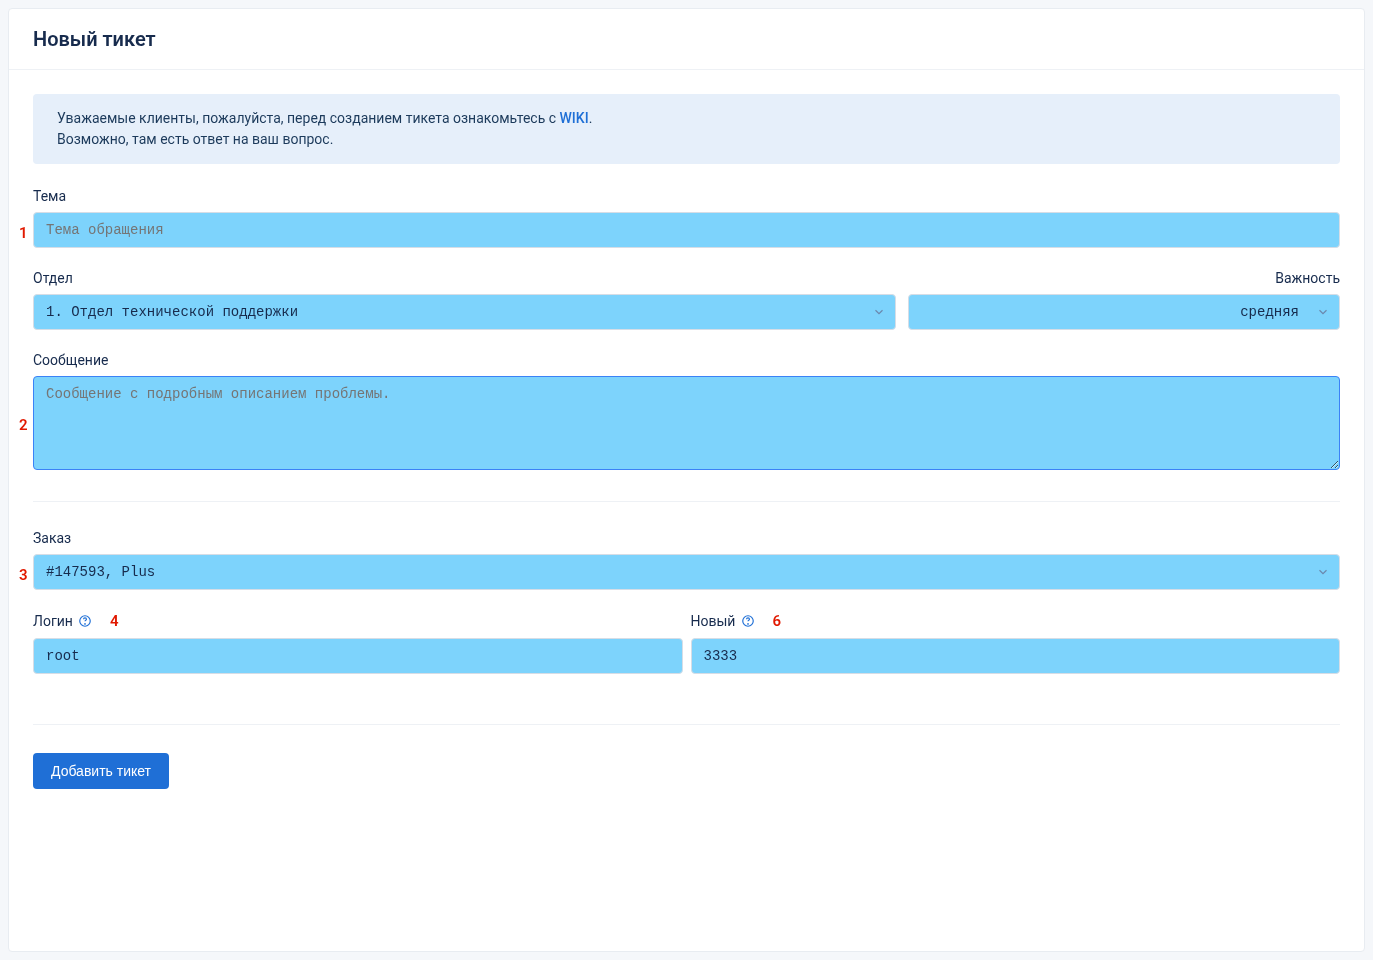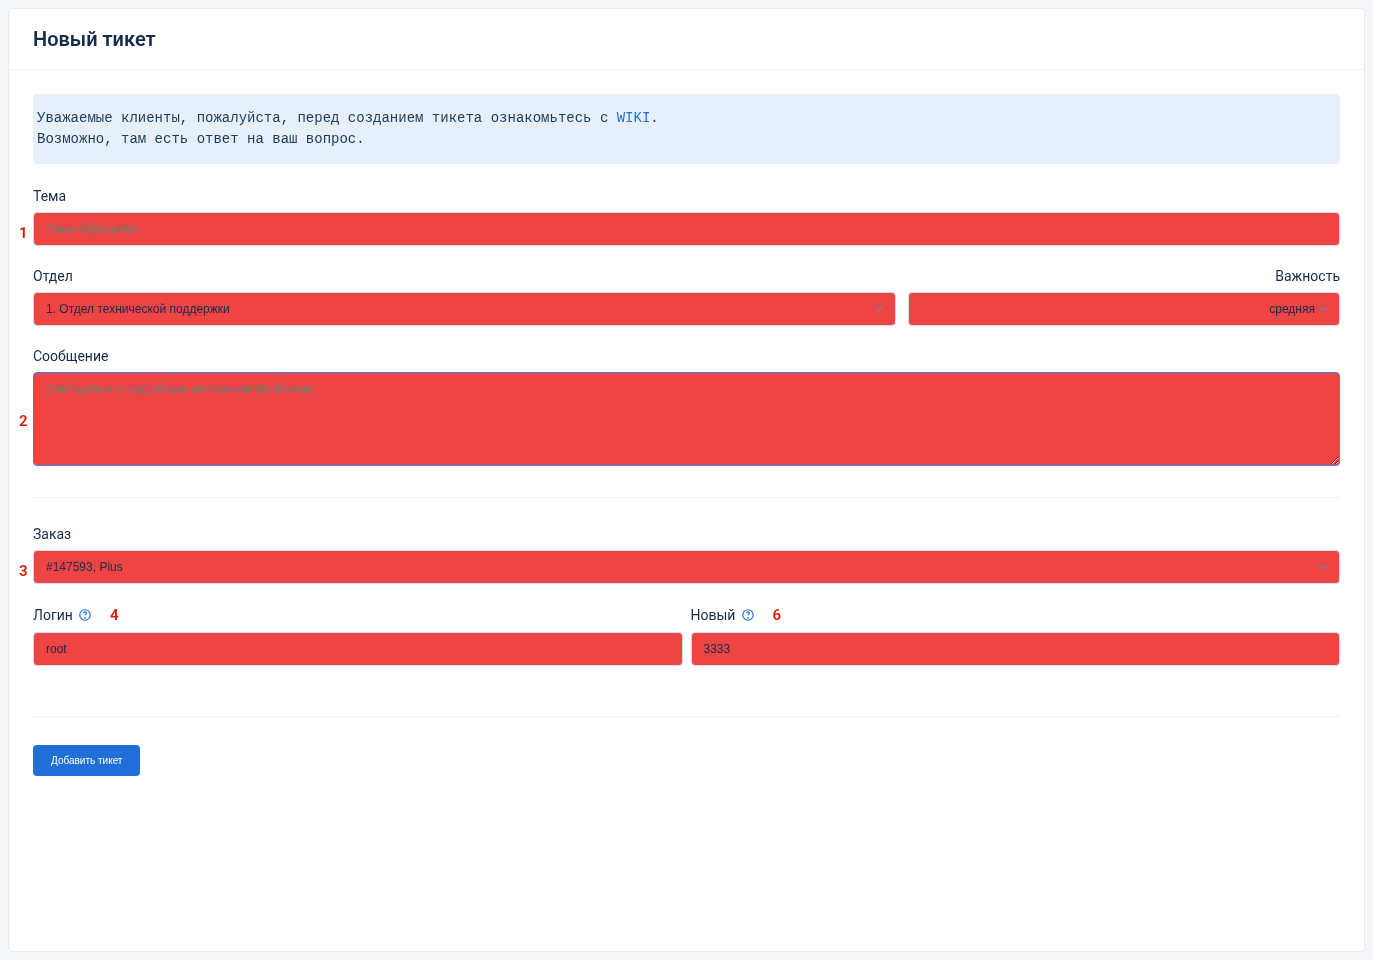--- a/index.html
+++ b/index.html
@@ -25,59 +25,58 @@
     font-size: 20px;
     font-weight: 600;
     color: #172b4d;
   }
   .content {
     padding: 24px 24px 24px 24px;
   }
   .info-box {
     background: #e6effa;
     border-radius: 4px;
-    padding: 14px 4px;
+    padding: 14px 24px;
     color: #1c3a5b;
     font-size: 14px;
     line-height: 1.5;
     margin-bottom: 24px;
-    font-family: Liberation Mono, monospace;
   }
   .info-box a {
     color: #1f6fd6;
     text-decoration: none;
     font-weight: 500;
   }
   .form-group { margin-bottom: 22px; position: relative; }
   .label {
     display: block;
     font-size: 14px;
     color: #172b4d;
     margin-bottom: 8px;
   }
   .input, .textarea, .select {
     width: 100%;
     border: 1px solid #d6dde6;
     border-radius: 4px;
     padding: 9px 12px;
-    font-size: 12px;
-    color: #172b4d;
-    background: #ef4444;
-    font-family: Liberation Sans, sans-serif;
+    font-size: 14px;
+    color: #172b4d;
+    background: #7dd3fc;
+    font-family: Liberation Mono, monospace;
   }
   .textarea {
     min-height: 94px;
     resize: vertical;
     border-color: #3b82f6;
   }
   .row-dep { display: flex; gap: 12px; }
   .col-dept { flex: 2; }
   .col-prio { flex: 1; text-align: right; }
   .select-wrap { position: relative; }
-  .select-wrap .input { padding-right: 24px; cursor: pointer; }
+  .select-wrap .input { padding-right: 40px; cursor: pointer; }
   .chev {
     position: absolute;
     right: 10px;
     top: 50%;
     transform: translateY(-50%);
     pointer-events: none;
     width: 14px; height: 14px;
     stroke: #6b87ad;
   }
   .divider { border: none; border-top: 1px solid #eef1f5; margin: 28px 0; }
@@ -89,21 +88,21 @@
     vertical-align: -2px;
     margin-left: 2px;
     stroke: #1f6fd6;
   }
   .btn-primary {
     background: #1f6fd6;
     color: #fff;
     border: none;
     border-radius: 4px;
     padding: 10px 18px;
-    font-size: 10px;
+    font-size: 14px;
     font-weight: 500;
     cursor: pointer;
   }
   .annot {
     position: absolute;
     color: #e11900;
     font-weight: 600;
     font-size: 15px;
     left: -14px;
   }

